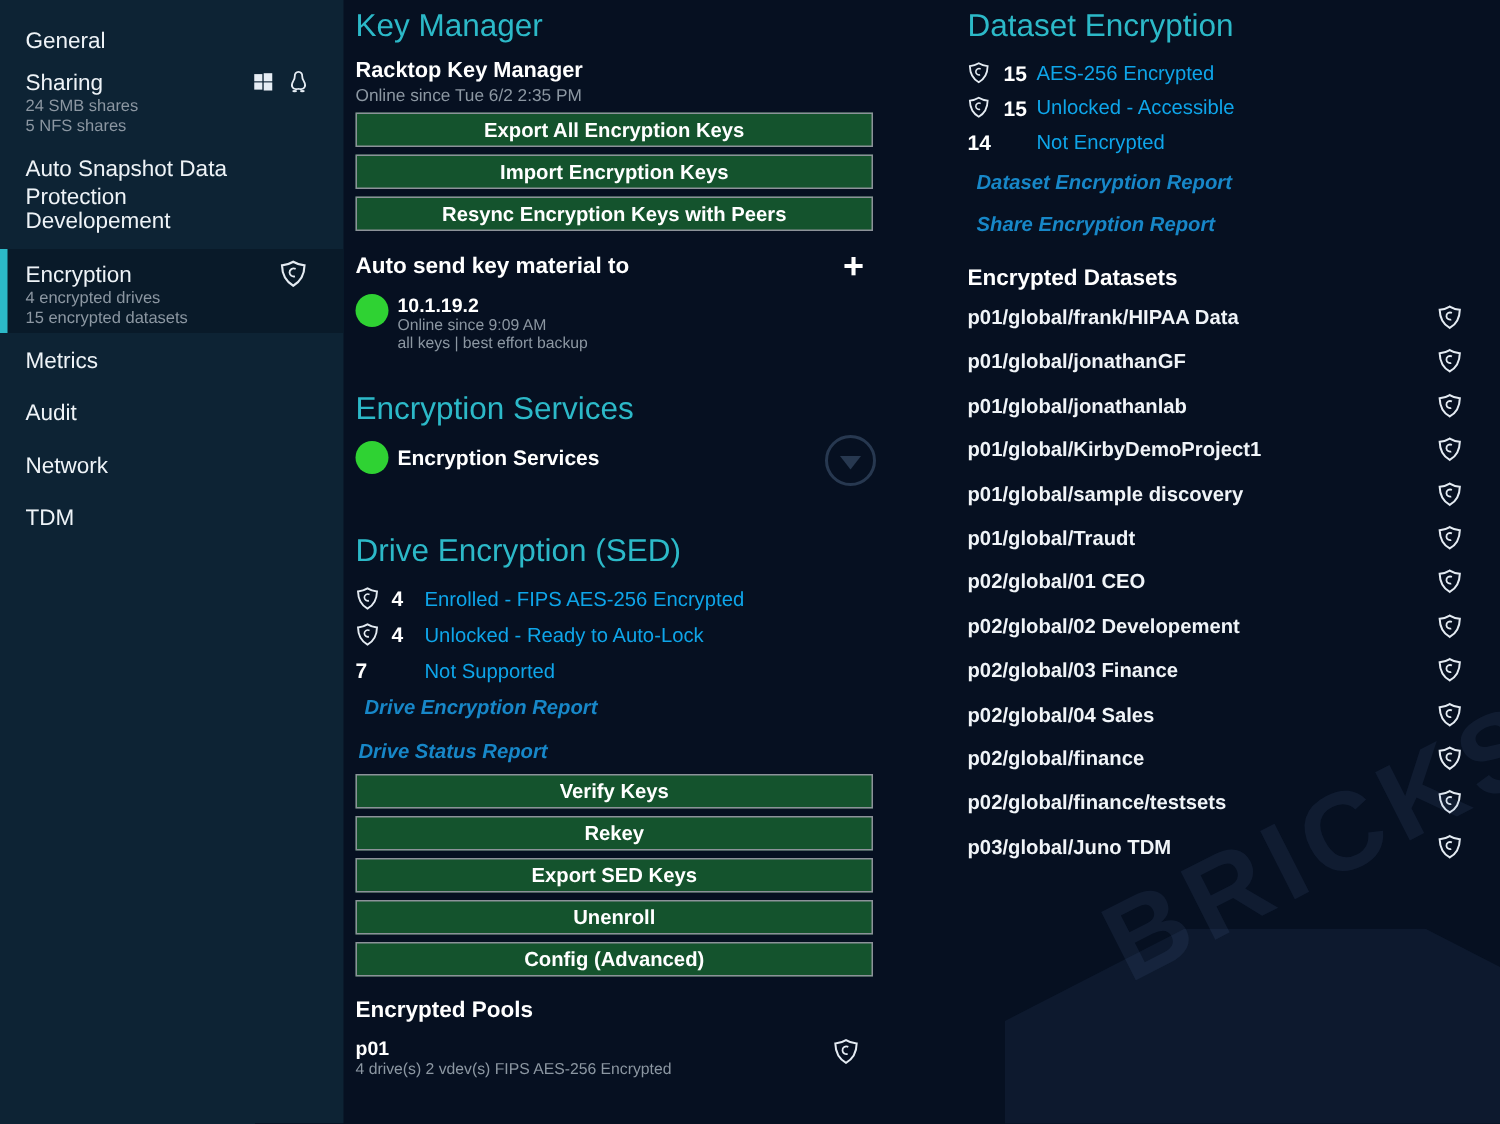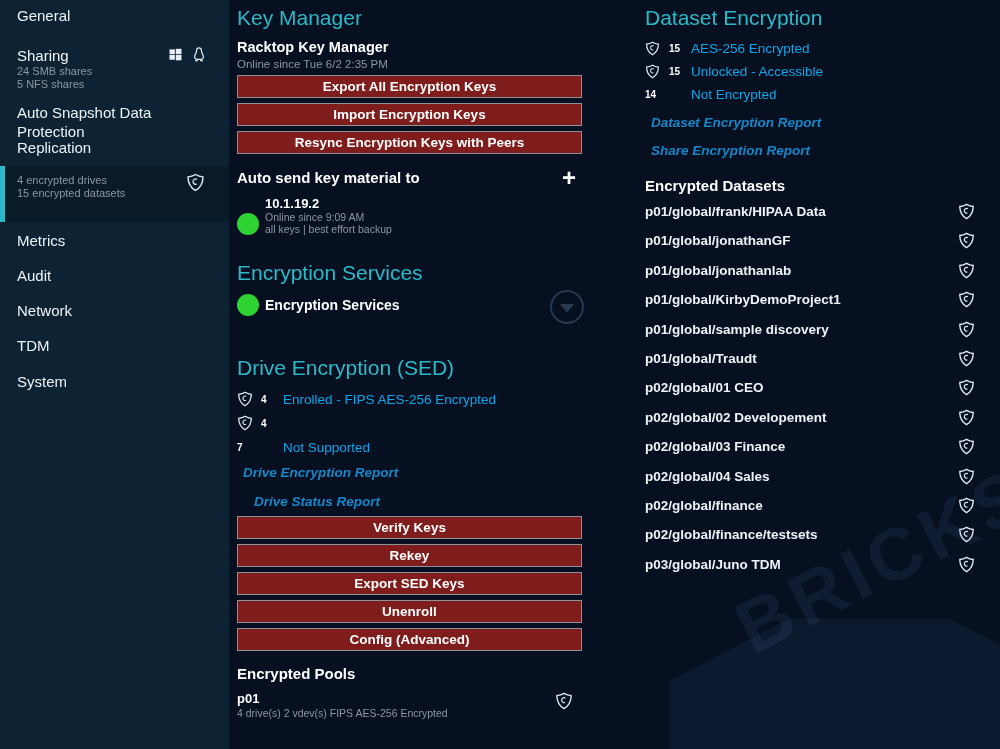--- a/index.html
+++ b/index.html
@@ -21,31 +21,31 @@
   .col-mid{left:237px;width:345px;height:749px}
   .col-right{left:645px;width:340px;height:749px}
   .abs{position:absolute;left:0;right:0}
   h1.sec{margin:0;font-size:21px;font-weight:400;color:#2cb9c8;line-height:26px}
   .bold-title{font-size:15px;font-weight:700;color:#fff}
   .sub{font-size:11px;color:#8c97a2;line-height:14px}
   
   .btn{
     display:flex;align-items:center;justify-content:center;
     height:23px;margin-bottom:5px;box-sizing:border-box;
-    background:#7f1d1d;border:1px solid #8c9299;
+    background:#14532d;border:1px solid #8c9299;
     color:#fff;font-size:13.5px;font-weight:700;cursor:pointer;
     font-family:"Liberation Sans",sans-serif;width:100%;
   }
   
-  .peer-row{display:flex;align-items:flex-end}
+  .peer-row{display:flex;align-items:flex-start}
   .dot{width:22px;height:22px;border-radius:50%;background:#2fd233;flex:none}
   .stat-row{display:flex;align-items:center;height:24px}
   .stat-slot1{width:24px;flex:none;display:flex;align-items:center}
   .stat-slot2{width:22px;flex:none}
-  .stat-count{font-size:10px;font-weight:700;color:#fff}
+  .stat-count{font-size:14px;font-weight:700;color:#fff}
   .stat-label{font-size:13.5px;font-weight:400;color:#0ea5e9}
   .linkline{font-size:13.5px;font-style:italic;font-weight:700;color:#1787c8;cursor:pointer;display:inline-block}
   
   .ds-row{height:29.4px;display:flex;justify-content:space-between;align-items:flex-start;cursor:pointer}
   .ds-name{font-size:13.5px;font-weight:700;color:#f0f4f8;line-height:18px}
   .ds-row .shield-icon{margin-right:10px}
   
   .shield-icon{color:#e4ebf2;flex:none}
   .shield-icon svg{display:block}
   .plus{position:absolute;right:6px;top:-3px;font-size:24px;font-weight:700;color:#fff;cursor:pointer;line-height:24px}
@@ -66,21 +66,21 @@
     background:rgba(105,140,200,0.08);
     clip-path:polygon(30% 0,70% 0,100% 22%,100% 78%,70% 100%,30% 100%,0 78%,0 22%);
     pointer-events:none;
   }
 </style>
 </head>
 <body>
 
 <aside class="sidebar">
 
-  <div class="nav-item" style="top:4px;height:35px;padding-top:2px">
+  <div class="nav-item" style="top:16px;height:35px;padding-top:2px">
     <span class="nav-label">General</span>
   </div>
 
   <div class="nav-item" style="top:44px;height:56px;padding-top:2px">
     <span class="nav-label">Sharing</span>
     <div class="nav-sub">24 SMB shares</div>
     <div class="nav-sub">5 NFS shares</div>
     <span class="nav-iconrow">
       <span class="shield-icon">
         <svg width="15" height="15" viewBox="0 0 20 20" fill="#e6edf4">
@@ -98,24 +98,25 @@
         </svg>
       </span>
     </span>
   </div>
 
   <div class="nav-item" style="top:101px;height:35px;padding-top:2px">
     <span class="nav-label">Auto Snapshot Data Protection</span>
   </div>
 
   <div class="nav-item" style="top:136px;height:35px;padding-top:2px">
-    <span class="nav-label">Replication</span>
+    <span class="nav-label">Developement</span>
   </div>
 
   <div class="nav-item selected" style="top:166px;height:56px;padding-top:8px">
+    <span class="nav-label">Encryption</span>
     <div class="nav-sub">4 encrypted drives</div>
     <div class="nav-sub">15 encrypted datasets</div>
     <span class="nav-shield shield-icon">
       <svg width="19" height="19" viewBox="0 0 20 20" fill="none" stroke="currentColor" stroke-width="1.5">
         <path d="M10 1.6C12.4 3.1 15.2 3.9 17.9 4.1 17.8 9.6 16.2 14.9 10 18.4 3.8 14.9 2.2 9.6 2.1 4.1 4.8 3.9 7.6 3.1 10 1.6Z"></path>
         <path d="M11.7 6.6C9.5 5.6 7.2 7.1 7.4 9.3 7.6 11.2 9.4 12.3 11.2 11.8" stroke-width="1.3"></path>
       </svg>
     </span>
   </div>
 
@@ -124,23 +125,20 @@
   </div>
   <div class="nav-item" style="top:264px;height:35px;padding-top:2px">
     <span class="nav-label">Audit</span>
   </div>
   <div class="nav-item" style="top:299px;height:35px;padding-top:2px">
     <span class="nav-label">Network</span>
   </div>
   <div class="nav-item" style="top:334px;height:35px;padding-top:2px">
     <span class="nav-label">TDM</span>
   </div>
-  <div class="nav-item" style="top:370px;height:35px;padding-top:2px">
-    <span class="nav-label">System</span>
-  </div>
 </aside>
 
 <section class="col col-mid">
 
   <h1 class="sec abs" style="top:5px">Key Manager</h1>
   <div class="abs bold-title" style="top:39px;font-size:14.5px">Racktop Key Manager</div>
   <div class="abs sub" style="top:57px;font-size:11.5px">Online since Tue 6/2 2:35 PM</div>
 
   <div class="abs" style="top:75px">
     <button class="btn">Export All Encryption Keys</button>
@@ -186,33 +184,34 @@
       <span class="stat-label">Enrolled - FIPS AES-256 Encrypted</span>
     </div>
     <div class="stat-row">
       <span class="stat-slot1 shield-icon">
         <svg width="16" height="16" viewBox="0 0 20 20" fill="none" stroke="currentColor" stroke-width="1.6">
           <path d="M10 1.6C12.4 3.1 15.2 3.9 17.9 4.1 17.8 9.6 16.2 14.9 10 18.4 3.8 14.9 2.2 9.6 2.1 4.1 4.8 3.9 7.6 3.1 10 1.6Z"></path>
           <path d="M11.7 6.6C9.5 5.6 7.2 7.1 7.4 9.3 7.6 11.2 9.4 12.3 11.2 11.8" stroke-width="1.4"></path>
         </svg>
       </span>
       <span class="stat-slot2 stat-count">4</span>
+      <span class="stat-label">Unlocked - Ready to Auto-Lock</span>
     </div>
     <div class="stat-row">
       <span class="stat-slot1 stat-count">7</span>
       <span class="stat-slot2"></span>
       <span class="stat-label">Not Supported</span>
     </div>
   </div>
 
   <div class="abs" style="top:463px">
     <span class="linkline" style="margin-left:6px">Drive Encryption Report</span>
   </div>
   <div class="abs" style="top:492px">
-    <span class="linkline" style="margin-left:17px">Drive Status Report</span>
+    <span class="linkline" style="margin-left:2px">Drive Status Report</span>
   </div>
 
   <div class="abs" style="top:516px">
     <button class="btn">Verify Keys</button>
     <button class="btn">Rekey</button>
     <button class="btn">Export SED Keys</button>
     <button class="btn">Unenroll</button>
     <button class="btn">Config (Advanced)</button>
   </div>
 

